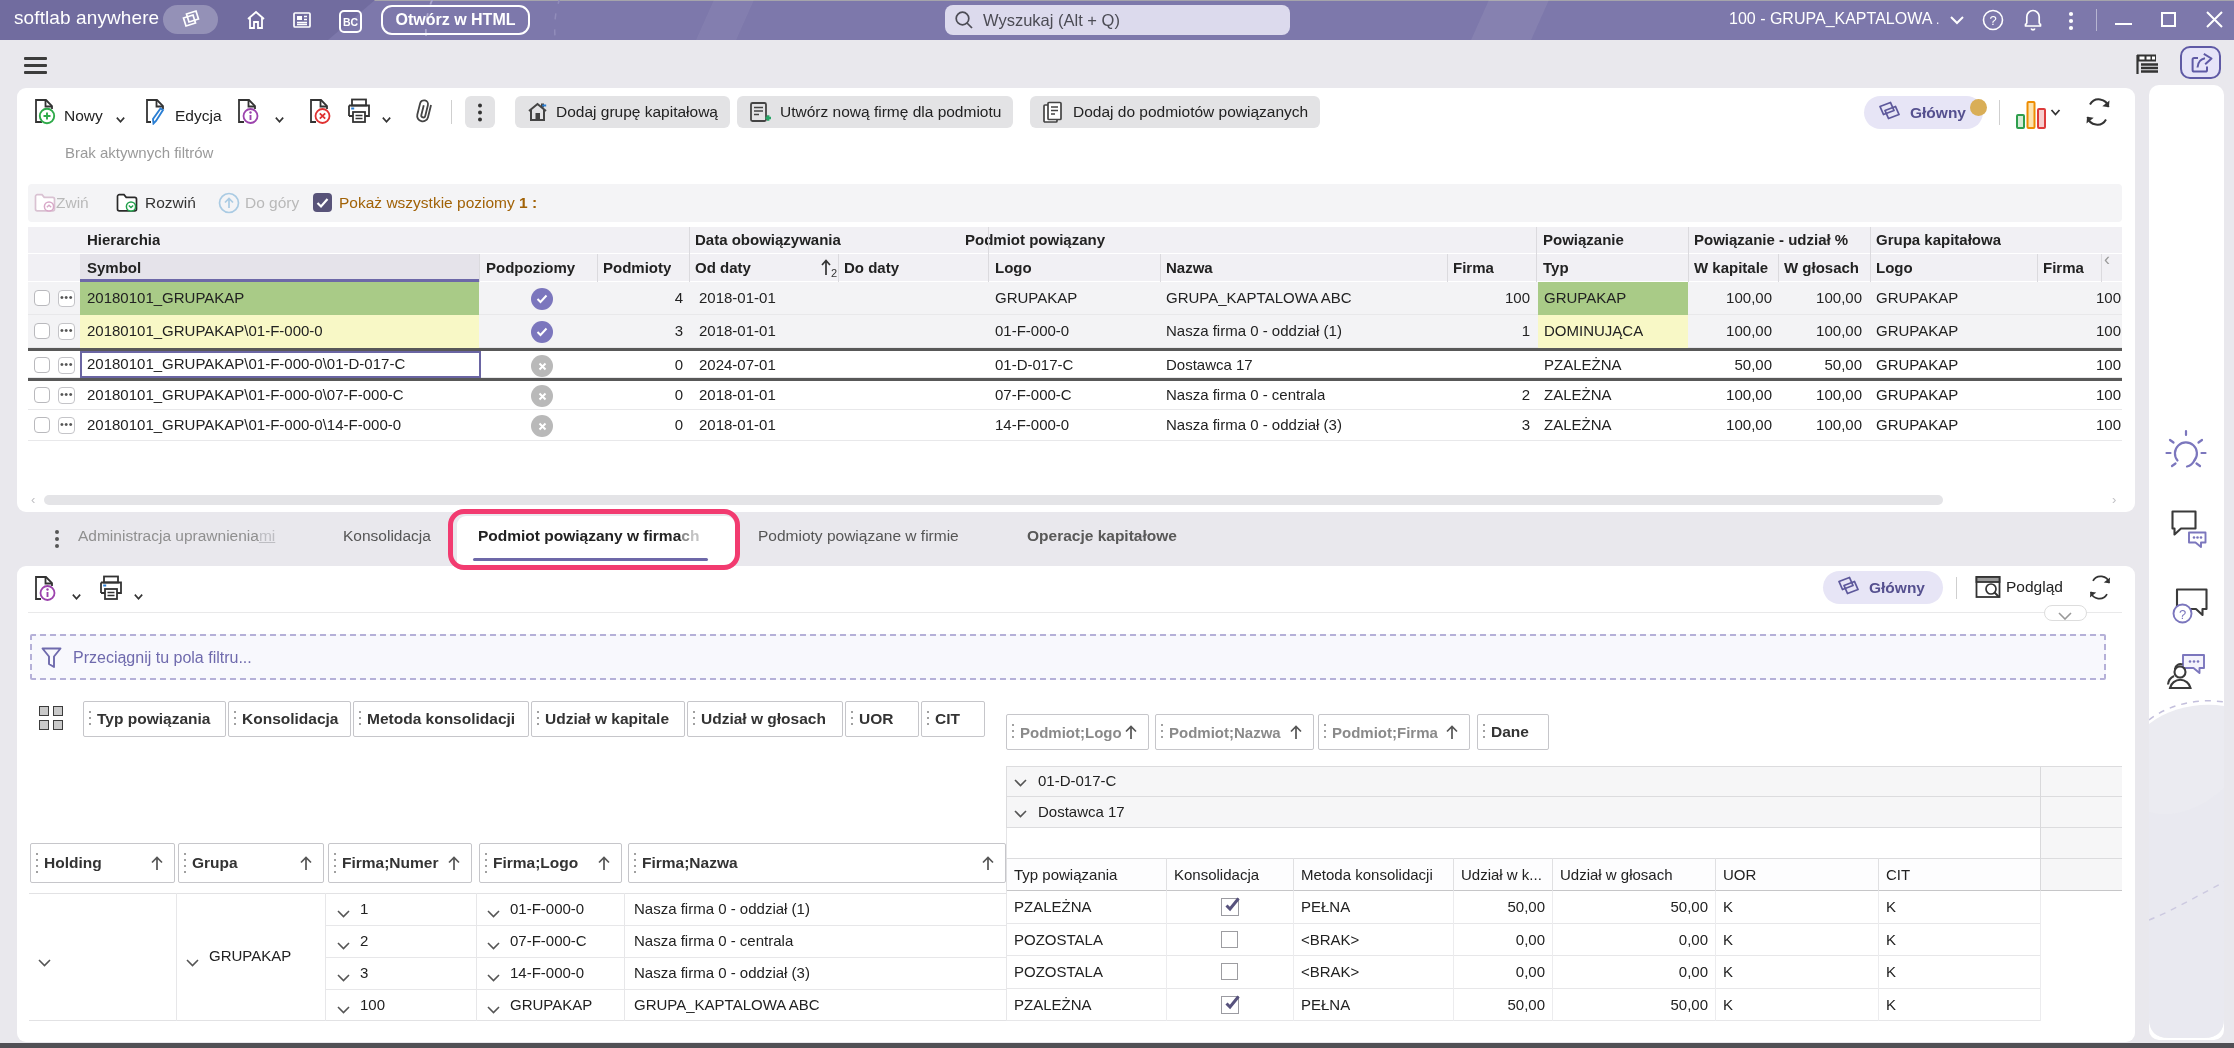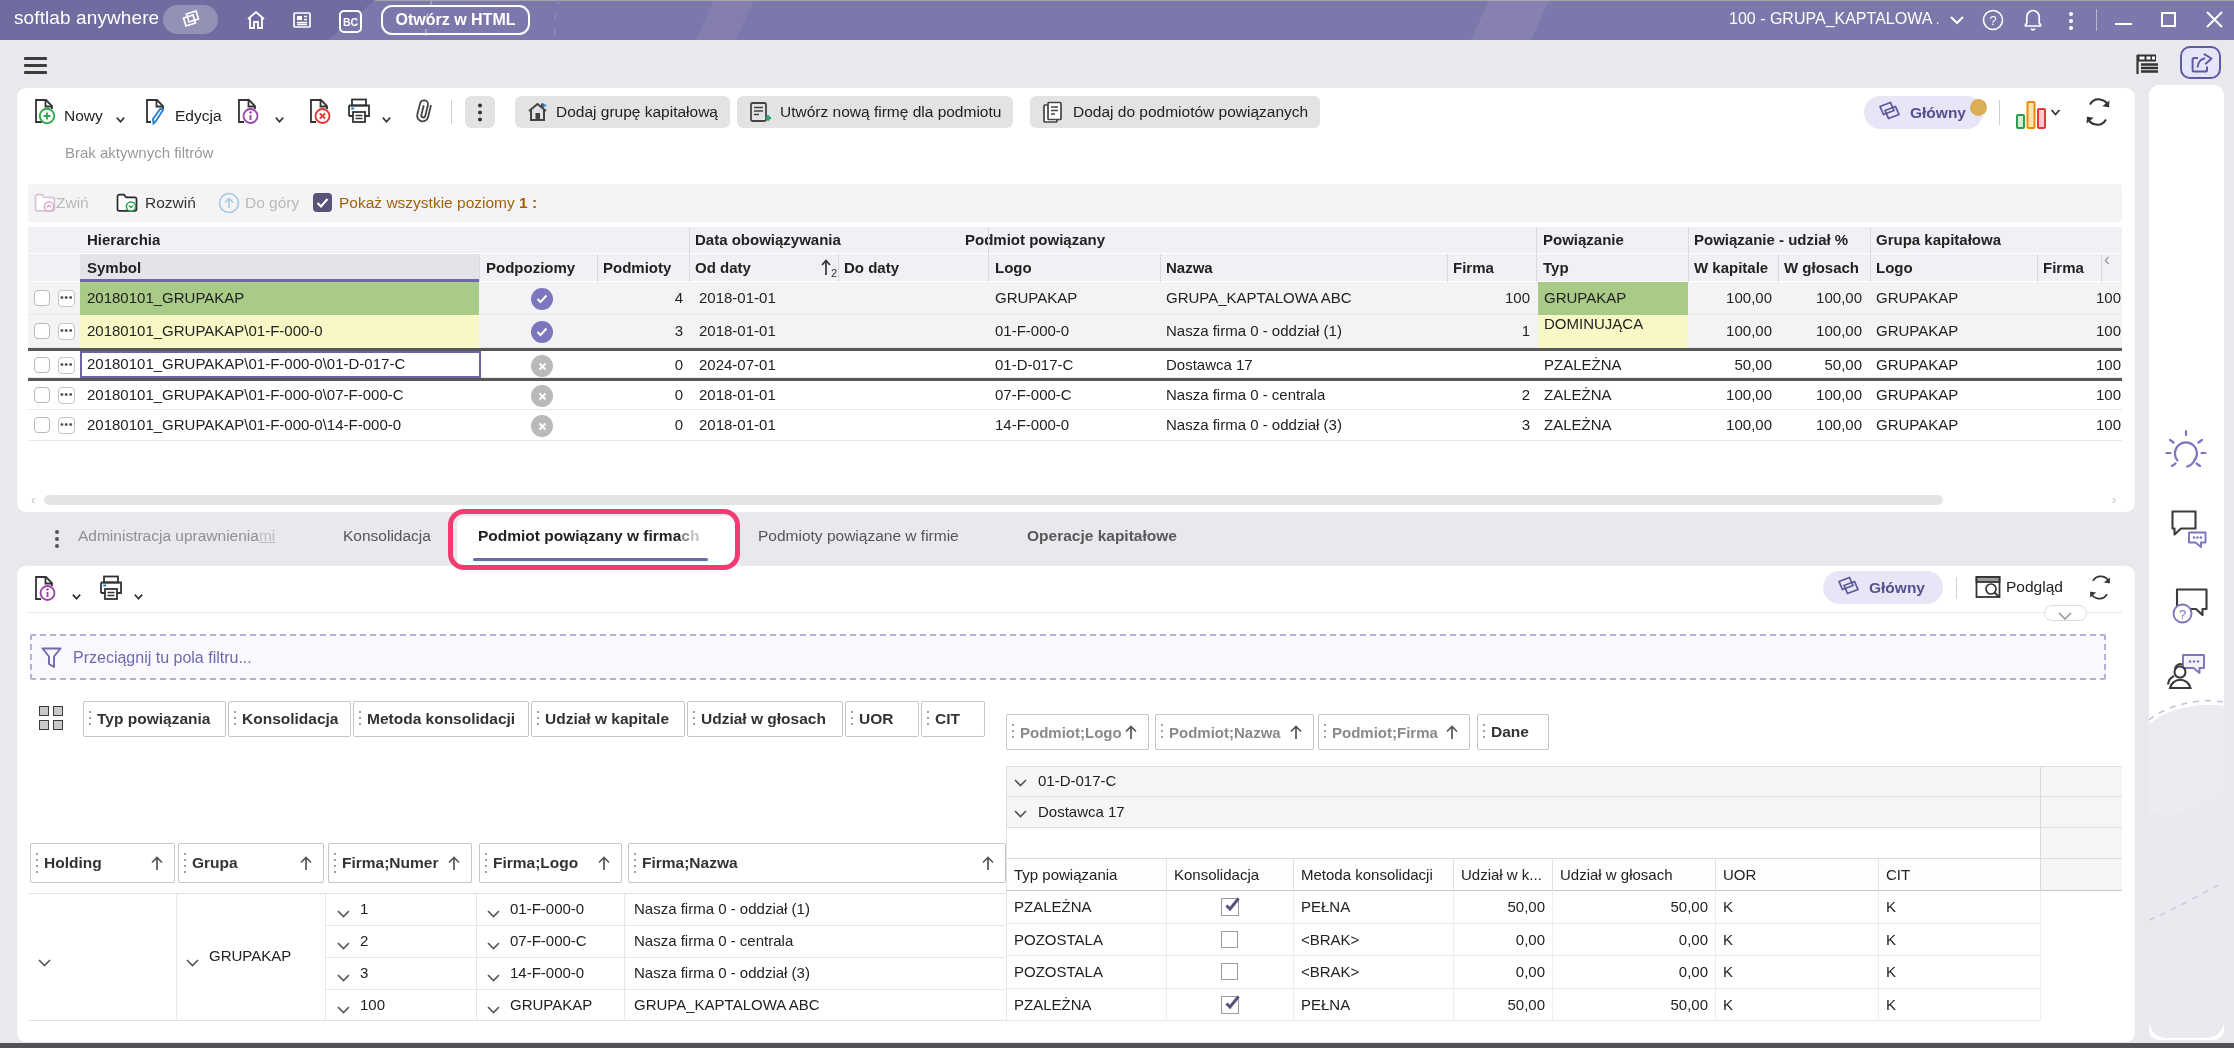--- a/index.html
+++ b/index.html
@@ -83,20 +83,27 @@
       <path d="M3 10 L11 3 L19 10" fill="none" stroke="#fff" stroke-width="1.8"></path>
       <path d="M5 9 V19 H9 V13 H13 V19 H17 V9" fill="none" stroke="#fff" stroke-width="1.8"></path>
     </svg>
   <svg class="tbico" style="left:291px;" width="22" height="22" viewBox="0 0 22 22">
       <rect x="3" y="4" width="16" height="14" rx="1" fill="none" stroke="#fff" stroke-width="1.7"></rect>
       <rect x="6" y="7" width="5" height="4" fill="#fff"></rect>
       <path d="M13 7.5 H16 M13 10.5 H16 M6 13.5 H16 M6 15.5 H16" stroke="#fff" stroke-width="1.4"></path>
     </svg>
   <div class="bcbox">BC</div>
   <div class="htmlbtn">Otwórz w HTML</div>
+  <div class="search">
+    <svg width="20" height="20" viewBox="0 0 20 20">
+        <circle cx="8.5" cy="8.5" r="6.3" fill="none" stroke="#4c4c55" stroke-width="1.7"></circle>
+        <path d="M13 13 L18 18" stroke="#4c4c55" stroke-width="1.7"></path>
+      </svg>
+    Wyszukaj (Alt + Q)
+  </div>
   <div class="compname">100 - GRUPA_KAPTALOWA <span style="font-size:12px;">.</span></div>
   <svg class="tbico" style="left:1950px; top:15px;" width="14" height="10" viewBox="0 0 14 10">
       <path d="M1 2 L7 8 L13 2" fill="none" stroke="#fff" stroke-width="2"></path>
     </svg>
   <svg class="tbico" style="left:1981px; top:8px;" width="24" height="24" viewBox="0 0 24 24">
       <circle cx="12" cy="12" r="9.5" fill="none" stroke="#fff" stroke-width="1.6"></circle>
       <text x="12" y="16.5" text-anchor="middle" fill="#fff" font-size="13" font-family="Liberation Sans">?</text>
     </svg>
   <svg class="tbico" style="left:2022px; top:8px;" width="22" height="24" viewBox="0 0 22 24">
       <path d="M11 2.5 a6.2 6.2 0 0 1 6.2 6.2 v5.8 a2 2 0 0 0 1.3 1.9 V18 H3.5 v-1.6 a2 2 0 0 0 1.3-1.9 V8.7 A6.2 6.2 0 0 1 11 2.5 Z" fill="none" stroke="#fff" stroke-width="1.7" stroke-linejoin="round"></path>
@@ -361,21 +368,21 @@
     <div class="circ" style="left:503px; top:94px; background:#7b76bd;">
       <svg width="12" height="10" viewBox="0 0 12 10">
         <path d="M1.5 5 L4.5 8 L10.5 1.5" fill="none" stroke="#fff" stroke-width="2"></path>
       </svg>
     </div>
     <div class="cell" style="left:569px; top:95px; width:86px; text-align:right;">3</div>
     <div class="cell" style="left:671px; top:95px;">2018-01-01</div>
     <div class="cell" style="left:967px; top:95px;">01-F-000-0</div>
     <div class="cell" style="left:1138px; top:95px;">Nasza firma 0 - oddział (1)</div>
     <div class="cell" style="left:1419px; top:95px; width:83px; text-align:right;">1</div>
-    <div class="cell" style="left:1516px; top:88px;">DOMINUJĄCA</div>
+    <div class="cell" style="left:1516px; top:95px;">DOMINUJĄCA</div>
     <div class="cell" style="left:1660px; top:95px; width:84px; text-align:right;">100,00</div>
     <div class="cell" style="left:1750px; top:95px; width:84px; text-align:right;">100,00</div>
     <div class="cell" style="left:1848px; top:95px;">GRUPAKAP</div>
     <div class="cell" style="left:2009px; top:95px; width:84px; text-align:right;">100</div>
     <div style="position:absolute; left:0; top:121px; width:2094px; height:30px; background:#fff; border-bottom:1px solid #e8e8ea;"></div>
     <div style="position:absolute; left:0; top:121px; width:2094px; height:3px; background:#585858; z-index:9;"></div>
     <div style="position:absolute; left:0; top:151px; width:2094px; height:3px; background:#585858; z-index:9;"></div>
     <div style="position:absolute; left:52px; top:124px; width:401px; height:27px; border:2px solid #6a65a3; background:#fff; z-index:9;"></div>
     <div class="cell" style="left:59px; top:128px; z-index:10;">20180101_GRUPAKAP\01-F-000-0\01-D-017-C</div>
     <div class="rowcb" style="left:6px; top:130px;"></div>

